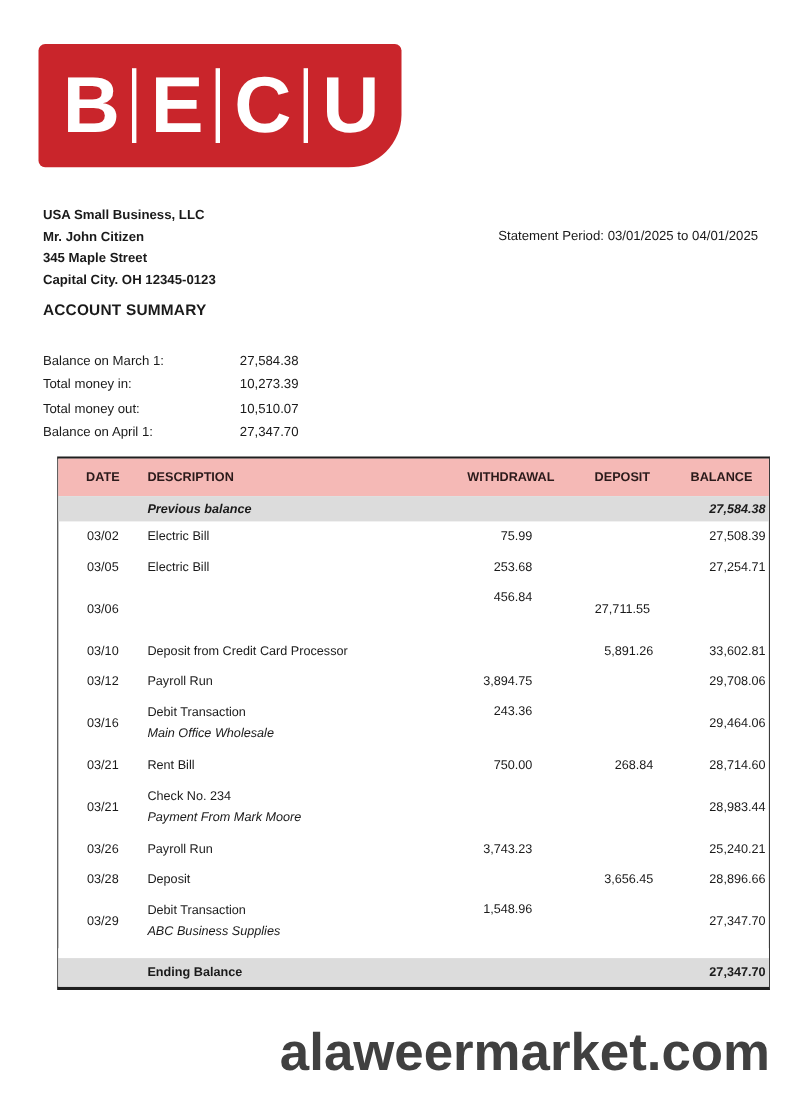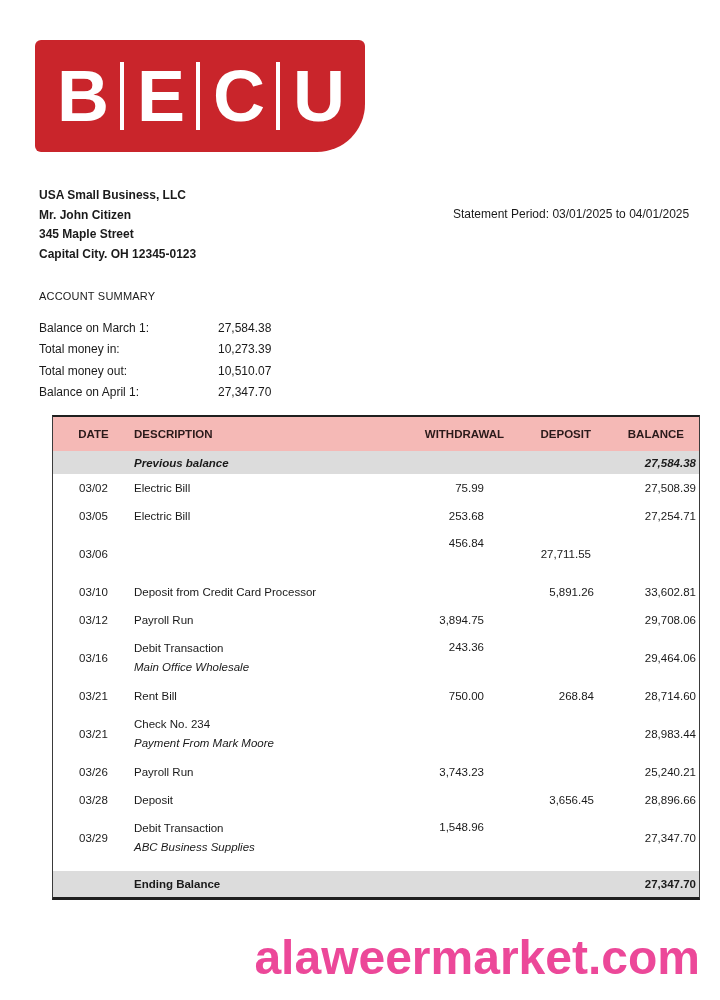--- a/index.html
+++ b/index.html
@@ -18,21 +18,21 @@
   .logo-letter { color:#fff; font-weight:bold; font-size:72px; line-height:1; letter-spacing:-2px; }
   .logo-bar { width:4px; height:68px; background:#fff; }
 
   
   .sender { position:absolute; left:39px; top:186px; font-size:12px; font-weight:bold; line-height:19.5px; }
   .account-info { position:absolute; left:453px; top:196px; font-size:12px; line-height:18px; }
   .account-info .val { font-weight:bold; }
   .period-line { margin-top:9px;text-align:right; }
 
   
-  .summary-title { position:absolute; left:39px; top:290px; font-size:11px; font-weight:normal; letter-spacing:0.2px; }
+  .summary-title { position:absolute; left:39px; top:273px; font-size:14px; font-weight:bold; letter-spacing:0.2px; }
   .summary { position:absolute; left:39px; top:317px; font-size:12px; }
   .summary-row { display:flex; height:21.5px; align-items:center; }
   .summary-label { width:179px; }
 
   
   .tx-table {
     position:absolute; left:36px; top:415px; width:648px; box-sizing:border-box;
     border-top:2.5px solid #1f1f1f; border-bottom:3px solid #1f1f1f;
     border-left:1.5px solid #3a3a3a; border-right:1.5px solid #3a3a3a;
     font-size:11.5px;
@@ -57,21 +57,21 @@
   .bal-c { padding-right:3px; }
   .desc-c { padding:4px 0; line-height:19px; }
   .d2 { font-style:italic; }
   .d2:empty { display:none; }
   .t-row.two .wd-c, .t-row.two .dp-c { align-self:start; padding-top:7px; }
 
   
   .watermark {
     position:absolute; left:0; top:930px; width:720px; box-sizing:border-box;
     text-align:right; padding-right:20px;
-    font-size:48px; font-weight:bold; color:#ec4899;
+    font-size:48px; font-weight:bold; color:#404040;
   }
 </style>
 </head>
 <body>
 
 <div class="logo">
   <span class="logo-letter">B</span>
   <span class="logo-bar"></span>
   <span class="logo-letter">E</span>
   <span class="logo-bar"></span>

